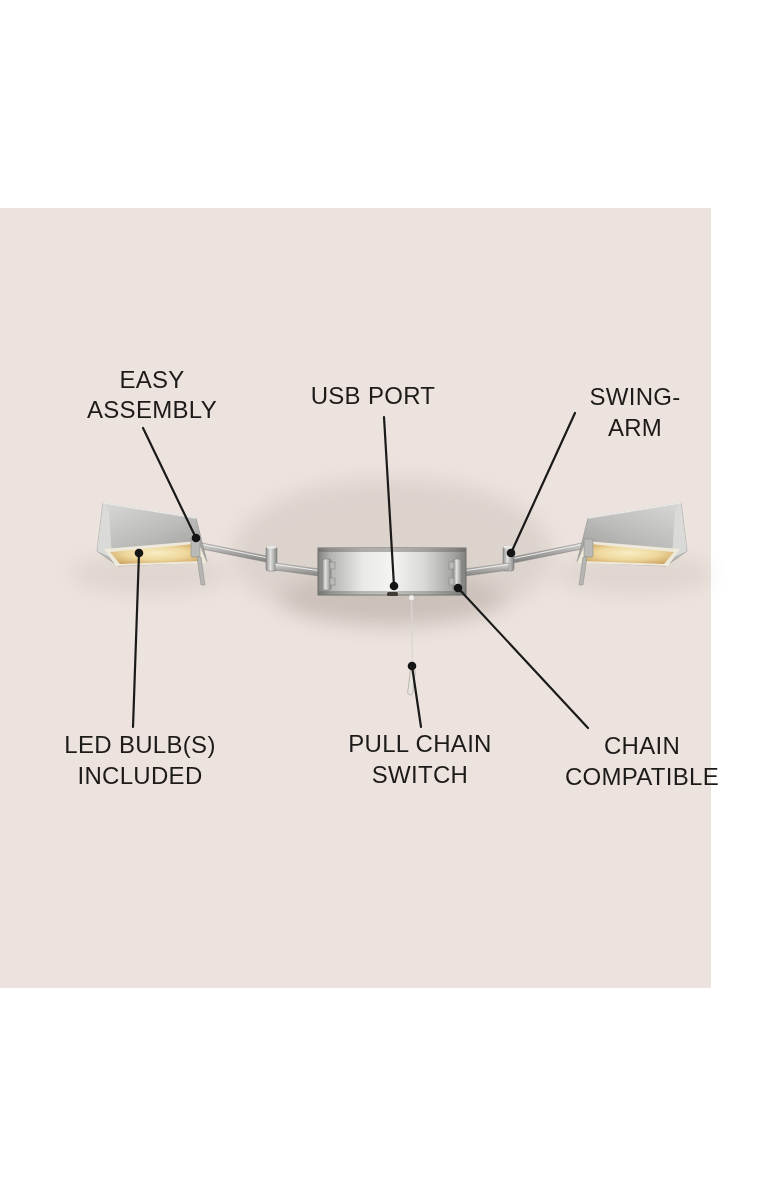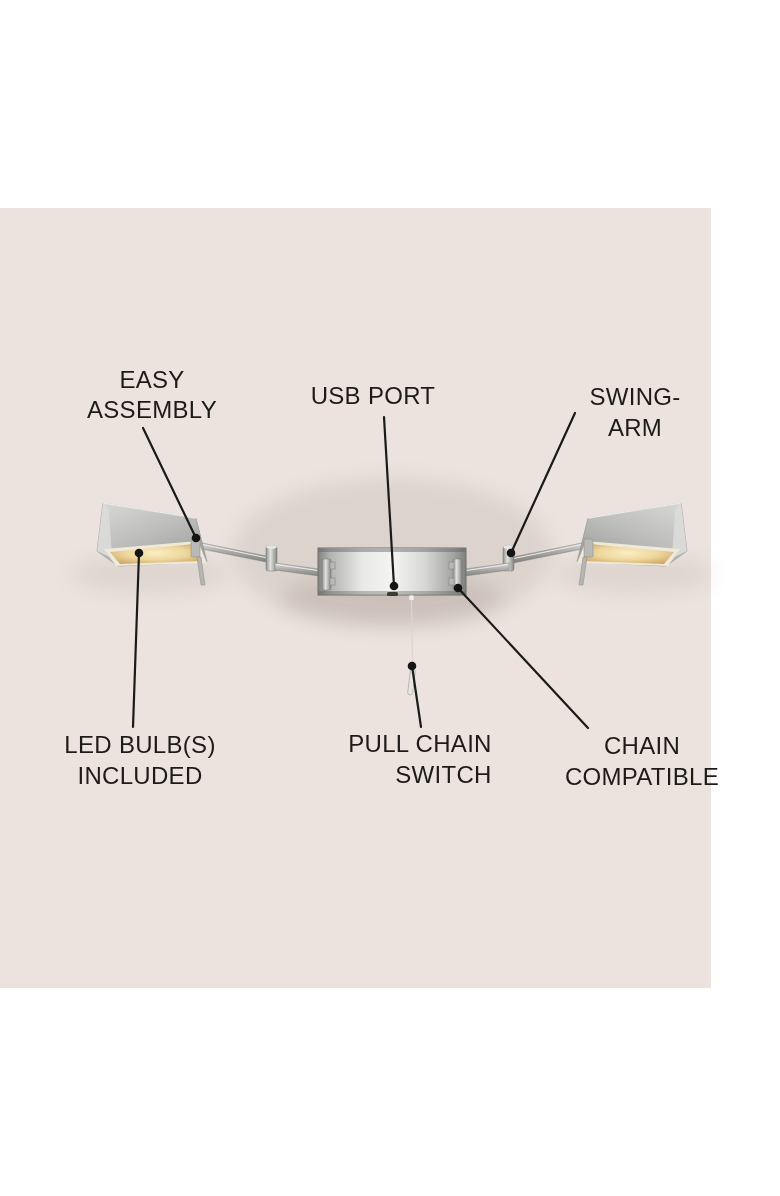--- a/index.html
+++ b/index.html
@@ -163,21 +163,21 @@
         <circle cx="458" cy="380" r="4.3"></circle>
       </g>
     </svg>
 
     <div class="callout tight" style="left:152px;top:157px;">EASY
 ASSEMBLY</div>
     <div class="callout" style="left:373px;top:172px;">USB PORT</div>
     <div class="callout" style="left:635px;top:173px;">SWING-ARM</div>
     <div class="callout" style="left:140px;top:521px;">LED BULB(S)
 INCLUDED</div>
-    <div class="callout" style="left:420px;top:520px;text-align:right;">PULL CHAIN
+    <div class="callout" style="left:420px;top:520px;">PULL CHAIN
 SWITCH</div>
     <div class="callout" style="left:642px;top:522px;">CHAIN
 COMPATIBLE</div>
   </div>
 
   <div class="band bottom"></div>
 
 </div>
 
 </body></html>

